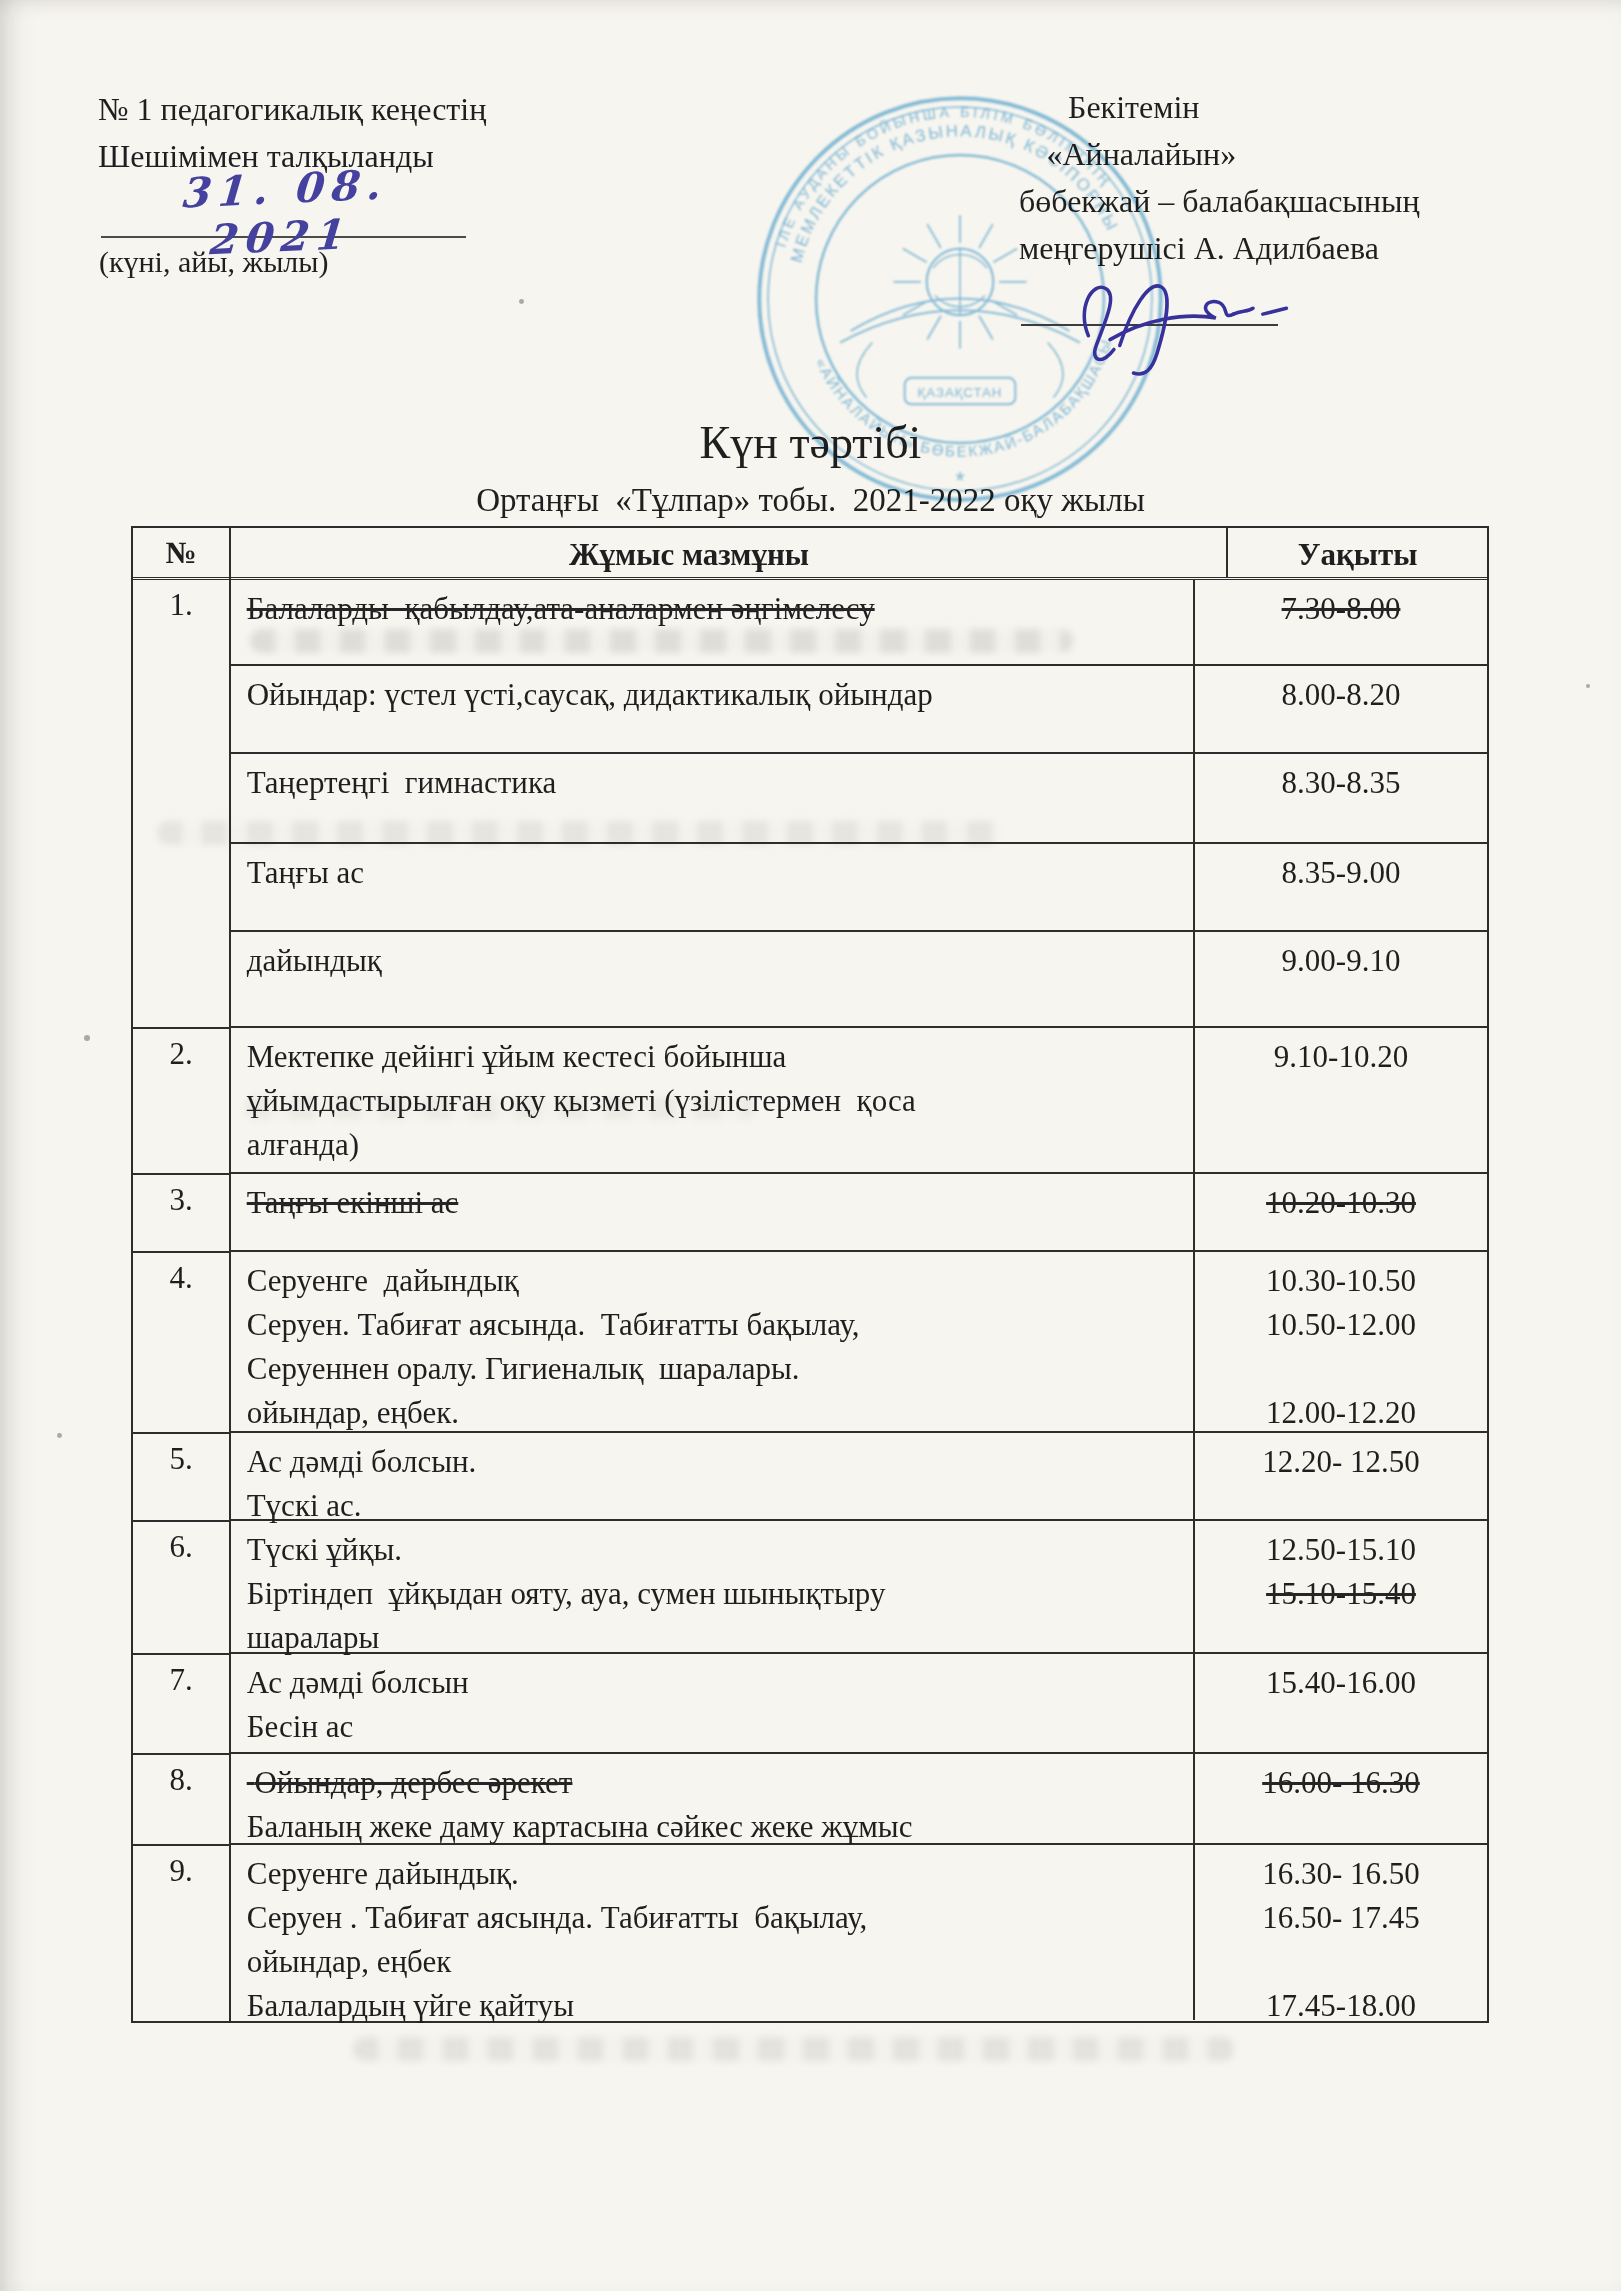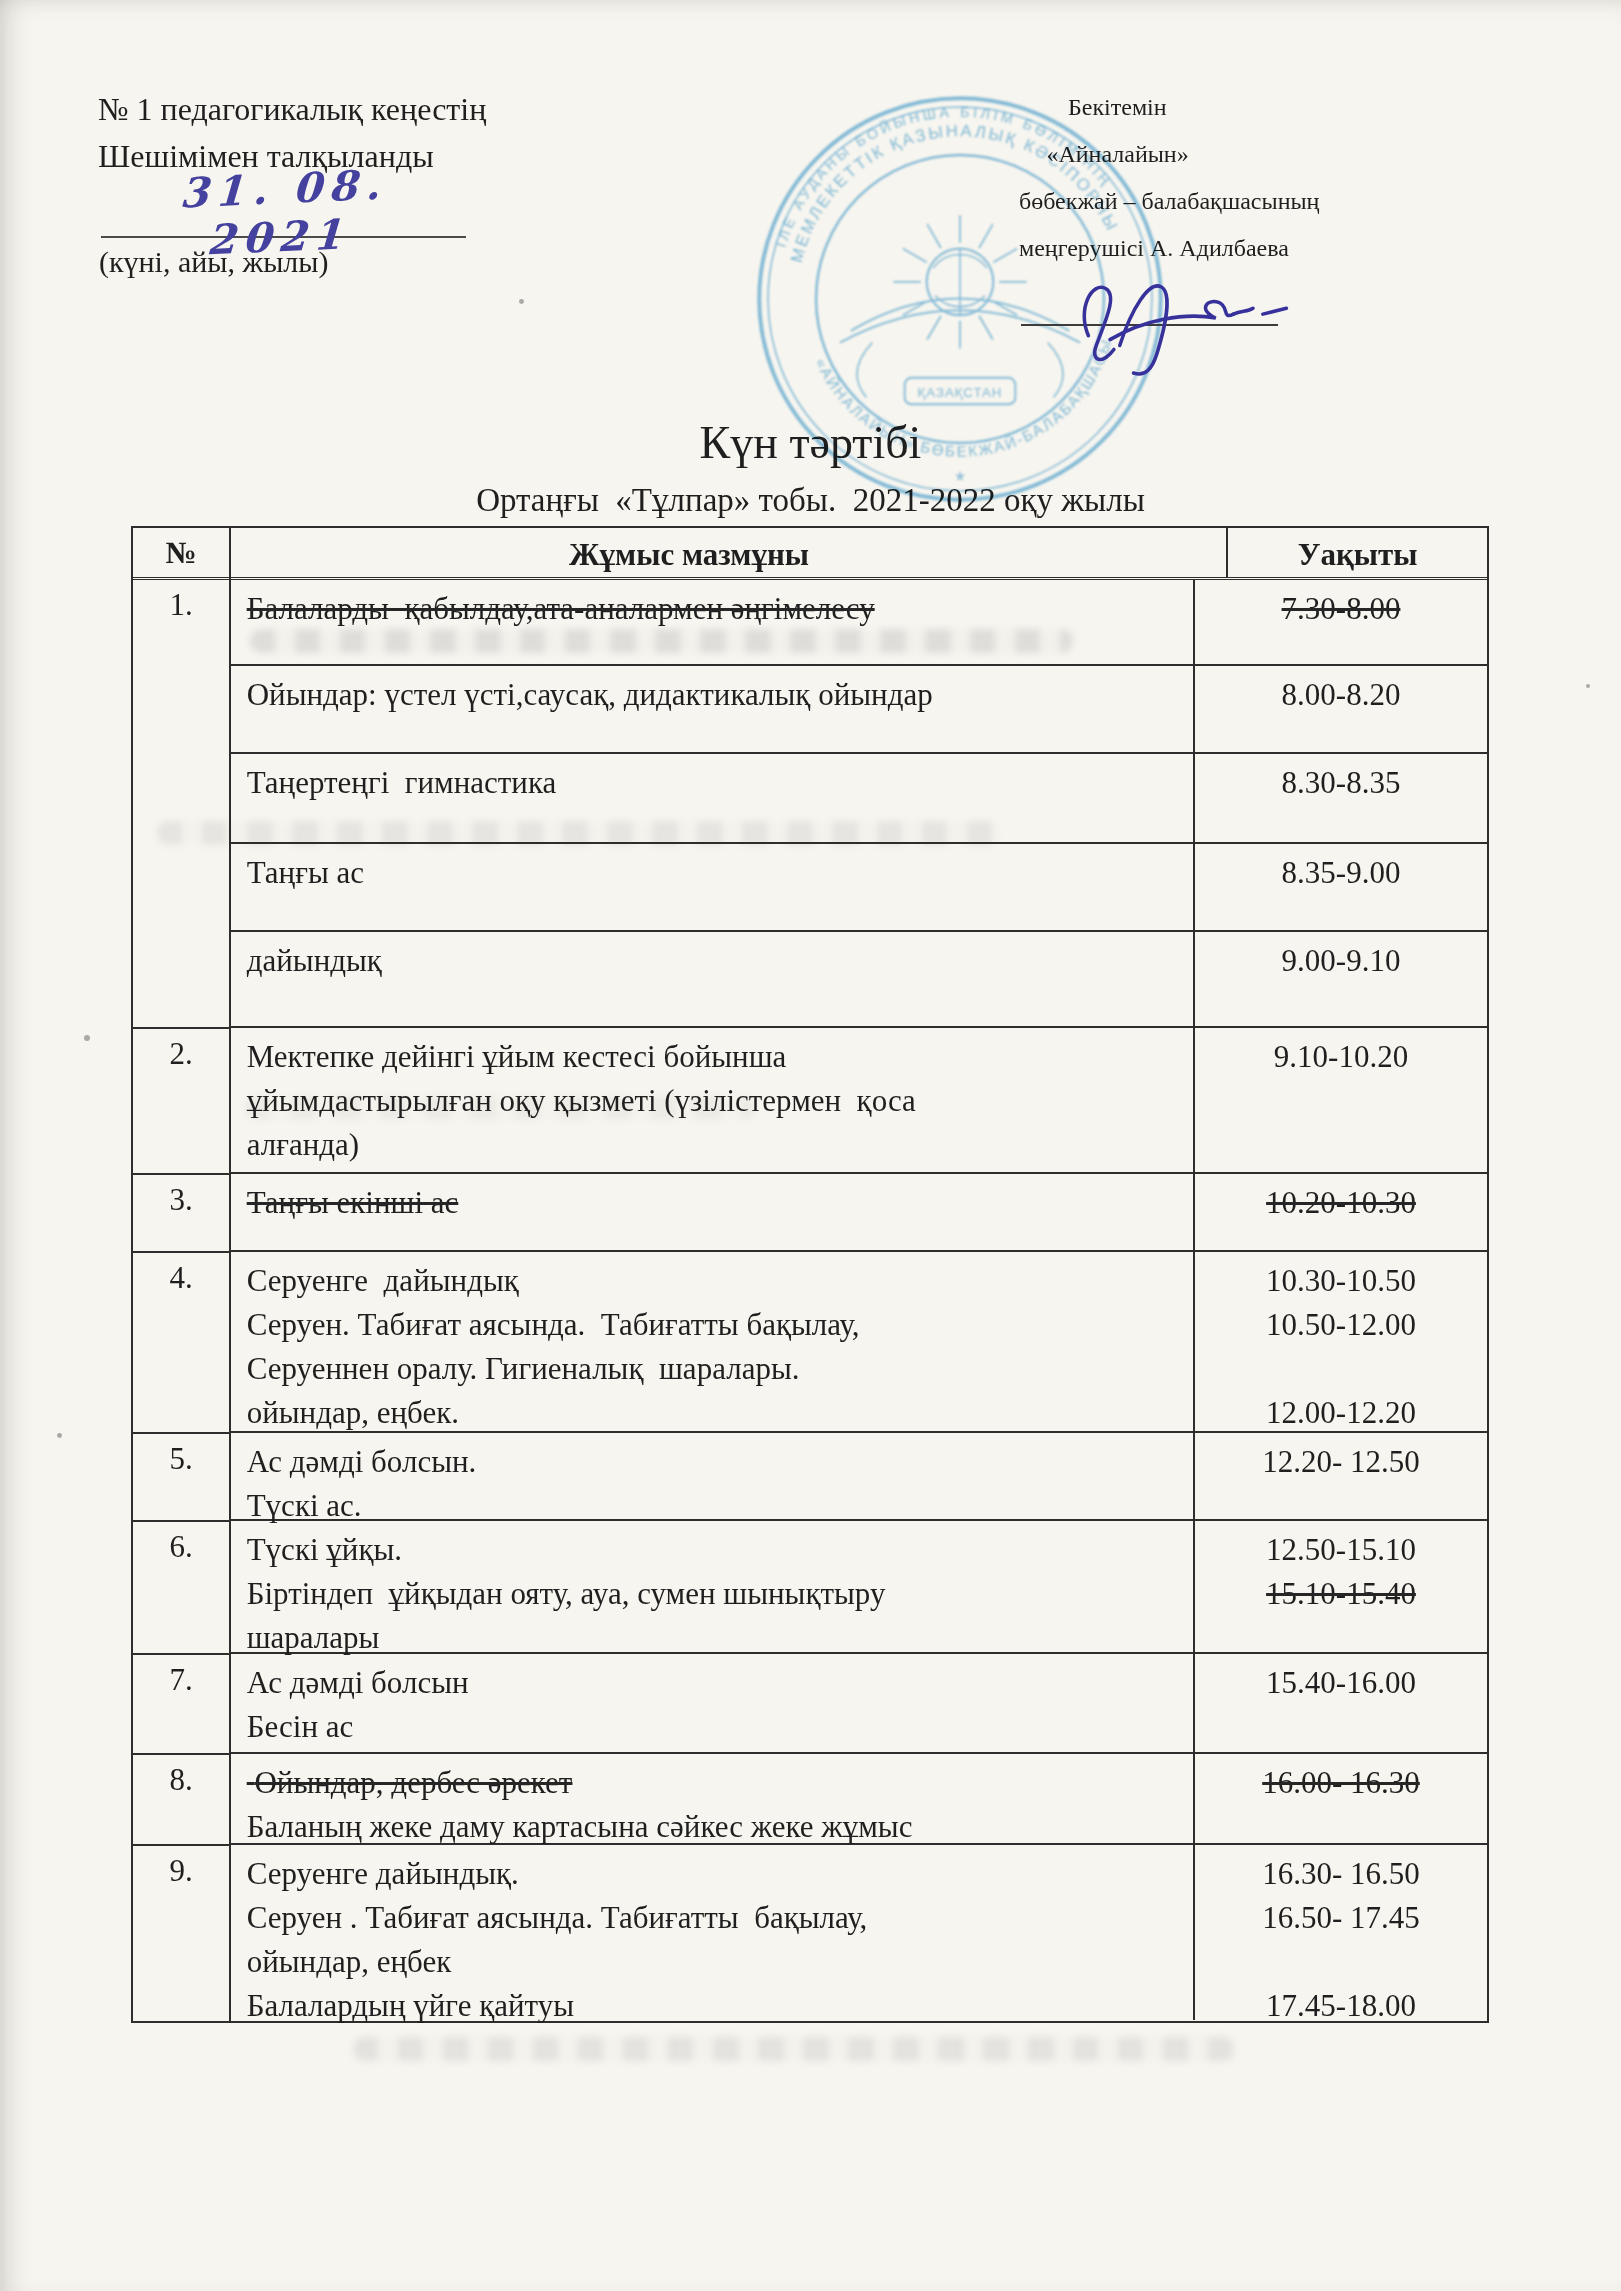--- a/index.html
+++ b/index.html
@@ -13,21 +13,21 @@
   }
   
   .hleft{position:absolute;left:98px;top:86px;font-size:32px;line-height:47px;}
   .hl-line{white-space:pre;}
   .date-wrap{position:absolute;left:101px;top:165px;width:365px;border-bottom:2px solid #4b4b4b;height:71px;text-align:center;}
   .date-ink{
     display:inline-block;font-family:"DejaVu Serif", serif;font-style:italic;font-weight:bold;
     font-size:41px;color:#44419f;letter-spacing:6.9px;transform:rotate(-2.5deg) skewX(-8deg);
   }
   .date-cap{position:absolute;left:99px;top:245px;font-size:30px;}
-  .hright{position:absolute;left:1019px;top:84px;font-size:24px;line-height:47px;z-index:2;}
+  .hright{position:absolute;left:1019px;top:84px;font-size:32px;line-height:47px;z-index:2;}
   .hr1{margin-left:49px;}
   .hr2{margin-left:27.4px;}
   .sig-line{position:absolute;left:1021px;top:324px;width:257px;border-bottom:2px solid #3c3c3c;z-index:4;}
   .sig{position:absolute;left:1059px;top:263px;z-index:5;}
   
   .stamp{position:absolute;left:747px;top:86px;z-index:3;mix-blend-mode:multiply;opacity:.82;}
   
   .title{position:absolute;left:0;top:416px;width:1621px;text-align:center;font-size:46px;z-index:1;}
   .subtitle{position:absolute;left:0;top:482px;width:1621px;text-align:center;font-size:33px;white-space:pre;}
   

